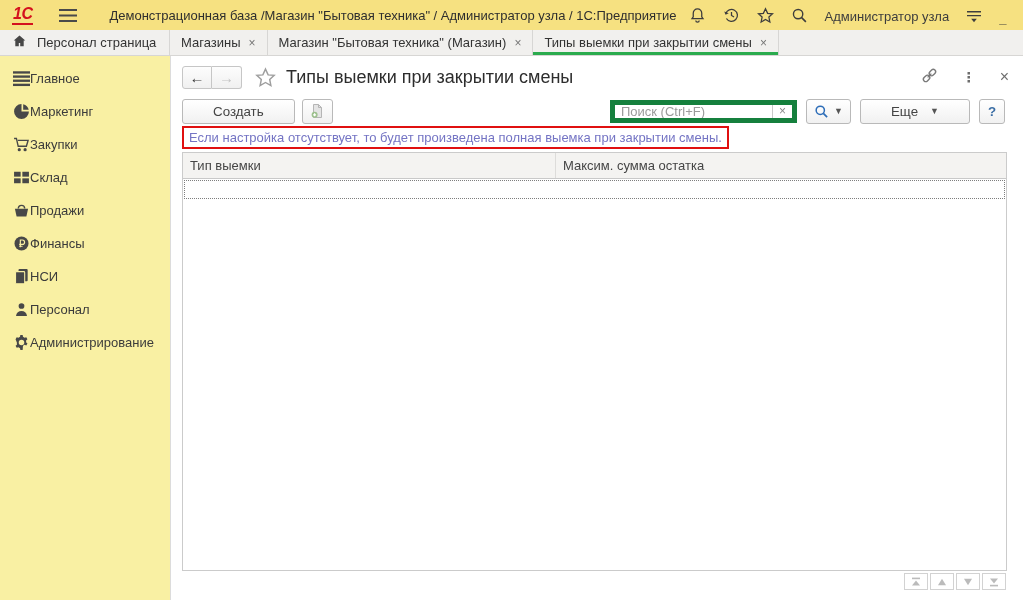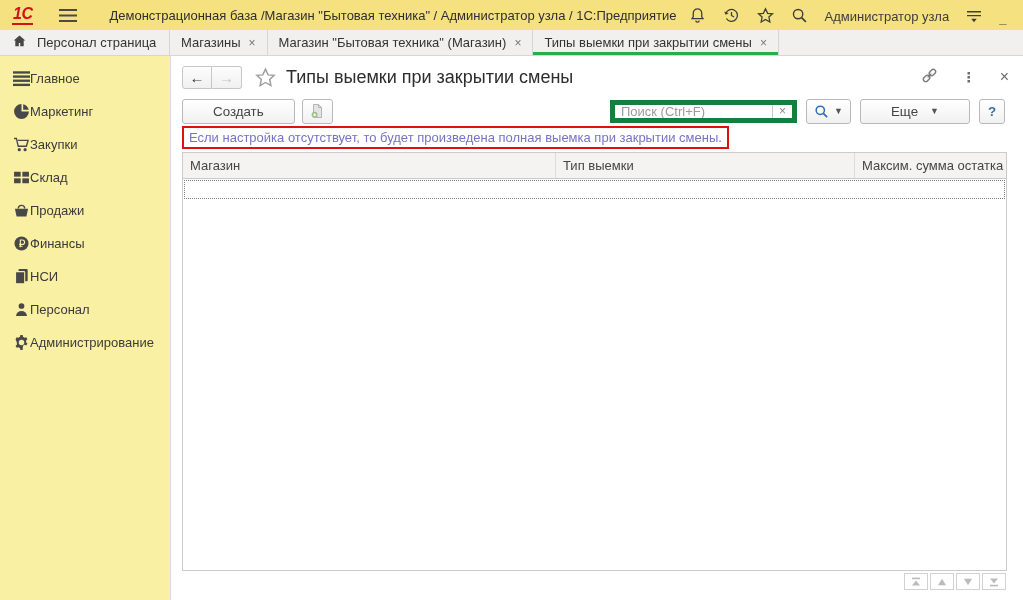--- a/index.html
+++ b/index.html
@@ -287,21 +287,20 @@
       <button class="btn help-btn">?</button>
     </div>
   </div>
 
   <div class="notice">
     <span>Если настройка отсутствует, то будет произведена полная выемка при закрытии смены.</span>
   </div>
 
   <div class="table-box">
     <div class="thead">
-      <div class="th">Магазин</div>
       <div class="th">Тип выемки</div>
       <div class="th">Максим. сумма остатка</div>
     </div>
     <div class="focus-row"></div>
   </div>
 
   <div class="table-nav">
     <div class="tn-btn">
       <svg width="10" height="10" viewBox="0 0 10 10">
           <rect x="1" y="0.6" width="8" height="1.6" fill="currentColor"></rect>

